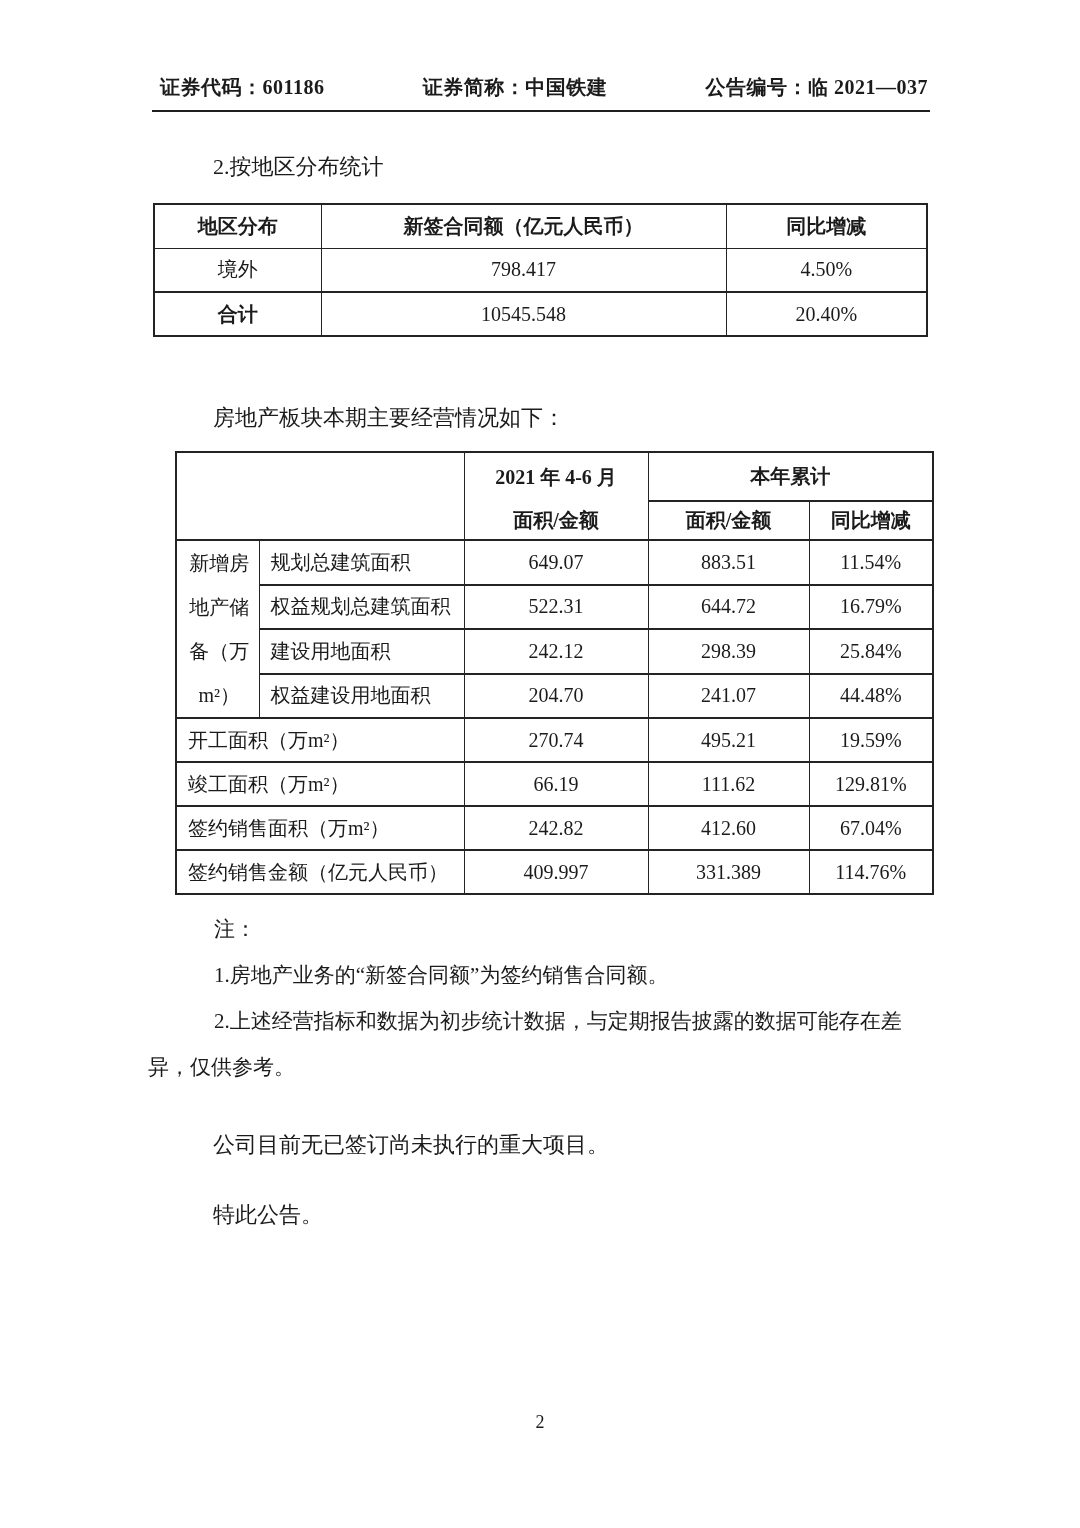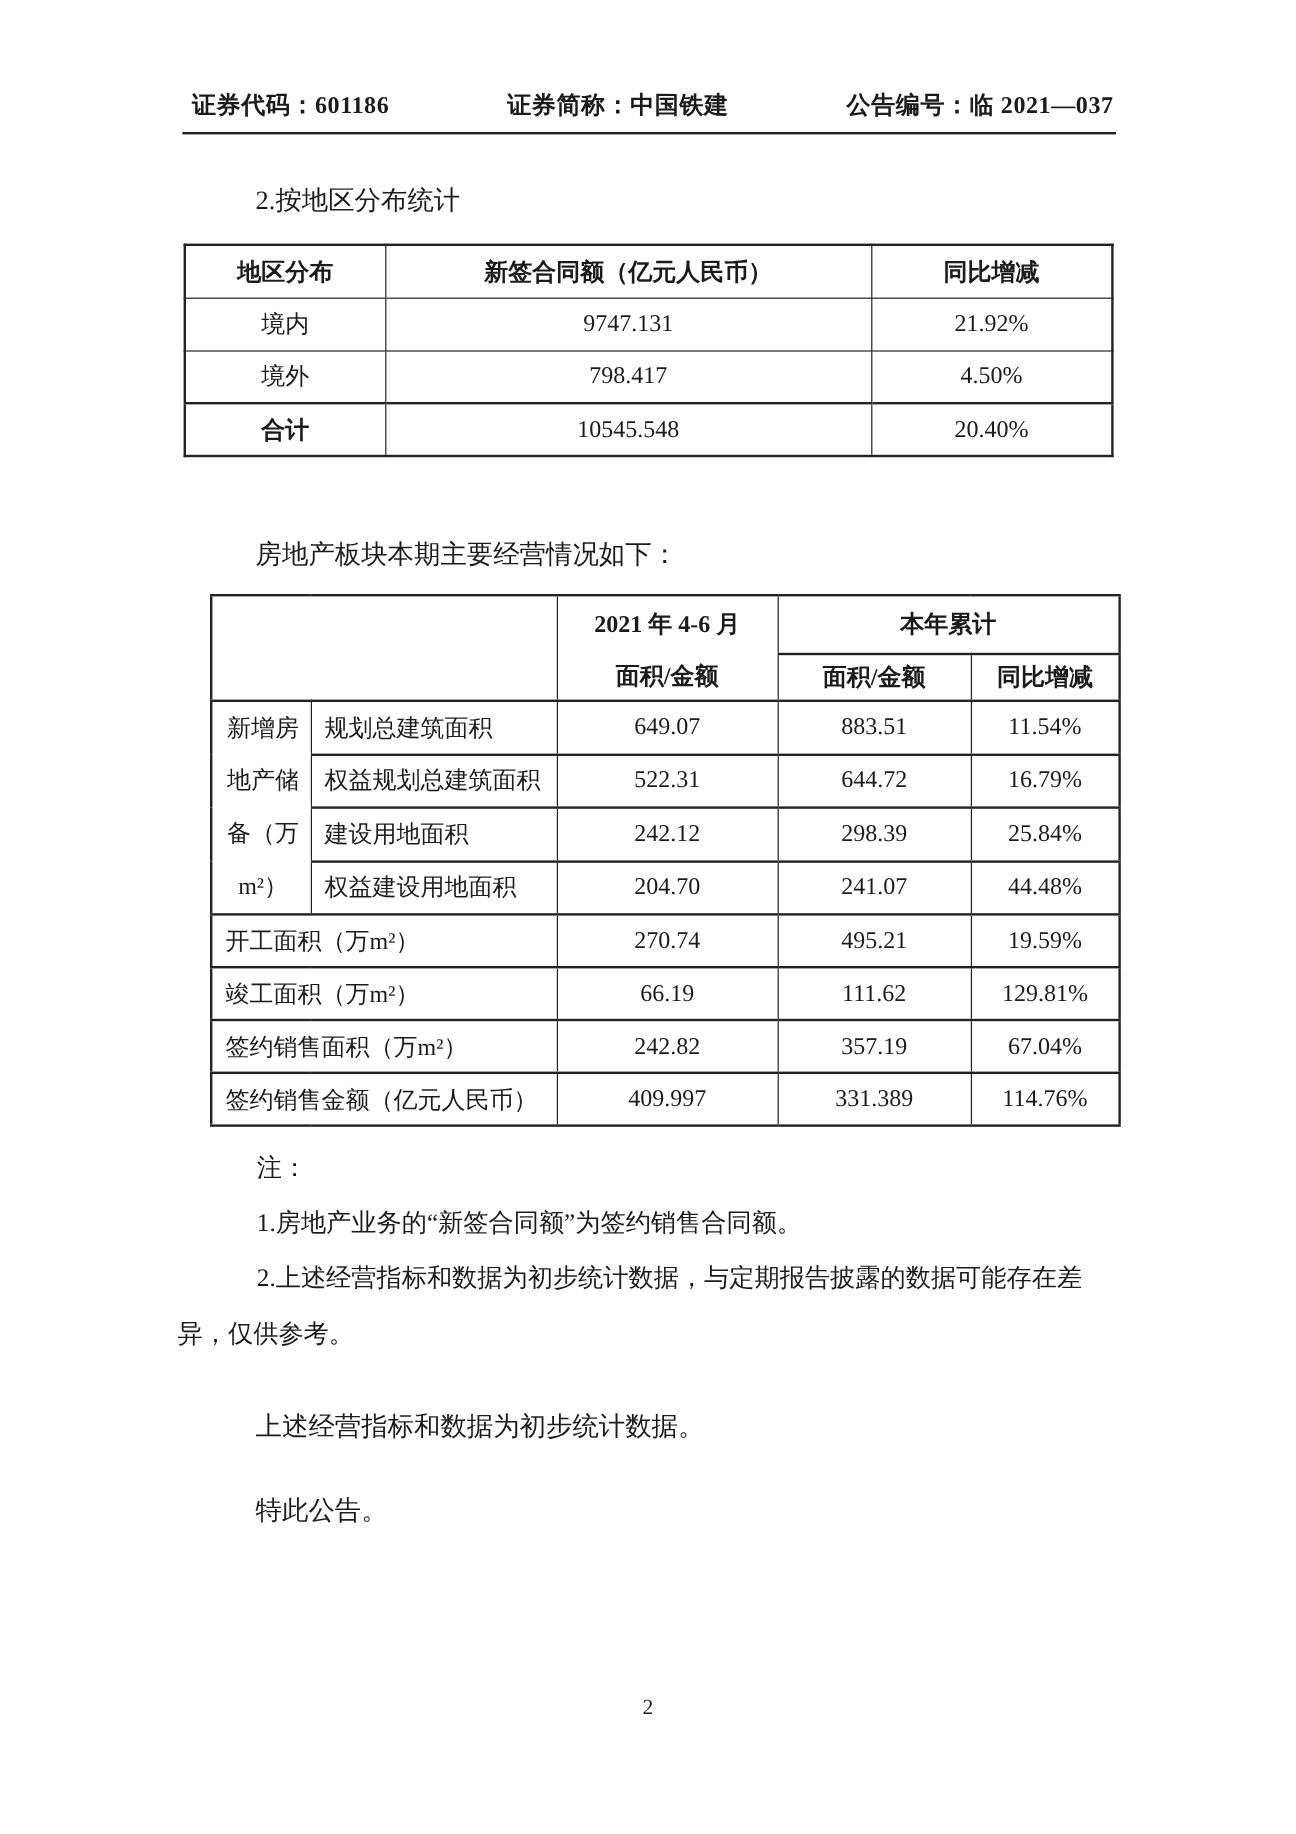--- a/index.html
+++ b/index.html
@@ -126,25 +126,20 @@
     <colgroup>
         <col style="width:167px">
         <col style="width:405px">
         <col style="width:201px">
       </colgroup>
     <tbody>
         <tr class="th-row">
       <td>地区分布</td>
       <td>新签合同额（亿元人民币）</td>
       <td>同比增减</td>
-    </tr>
-    <tr>
-      <td class="region-cell">境内</td>
-      <td>9747.131</td>
-      <td>21.92%</td>
     </tr>
     <tr>
       <td class="region-cell">境外</td>
       <td>798.417</td>
       <td>4.50%</td>
     </tr>
     <tr class="total-row">
       <td class="region-cell">合计</td>
       <td>10545.548</td>
       <td>20.40%</td>
@@ -208,36 +203,36 @@
     </tr>
     <tr>
       <td class="label-cell" colspan="2">竣工面积（万m²）</td>
       <td>66.19</td>
       <td>111.62</td>
       <td>129.81%</td>
     </tr>
     <tr>
       <td class="label-cell" colspan="2">签约销售面积（万m²）</td>
       <td>242.82</td>
-      <td>357.19</td>
+      <td>412.60</td>
       <td>67.04%</td>
     </tr>
     <tr>
       <td class="label-cell" colspan="2">签约销售金额（亿元人民币）</td>
       <td>409.997</td>
       <td>331.389</td>
       <td>114.76%</td>
     </tr>
   </tbody>
     </table>
 
   <div class="notes">
     <p>注：</p>
     <p>1.房地产业务的“新签合同额”为签约销售合同额。</p>
     <p>2.上述经营指标和数据为初步统计数据，与定期报告披露的数据可能存在差异，仅供参考。</p>
   </div>
 
-  <p class="body-para">上述经营指标和数据为初步统计数据。</p>
+  <p class="body-para">公司目前无已签订尚未执行的重大项目。</p>
   <p class="body-para">特此公告。</p>
 
   <div class="page-number">2</div>
 
 </div>
 
 </body></html>

